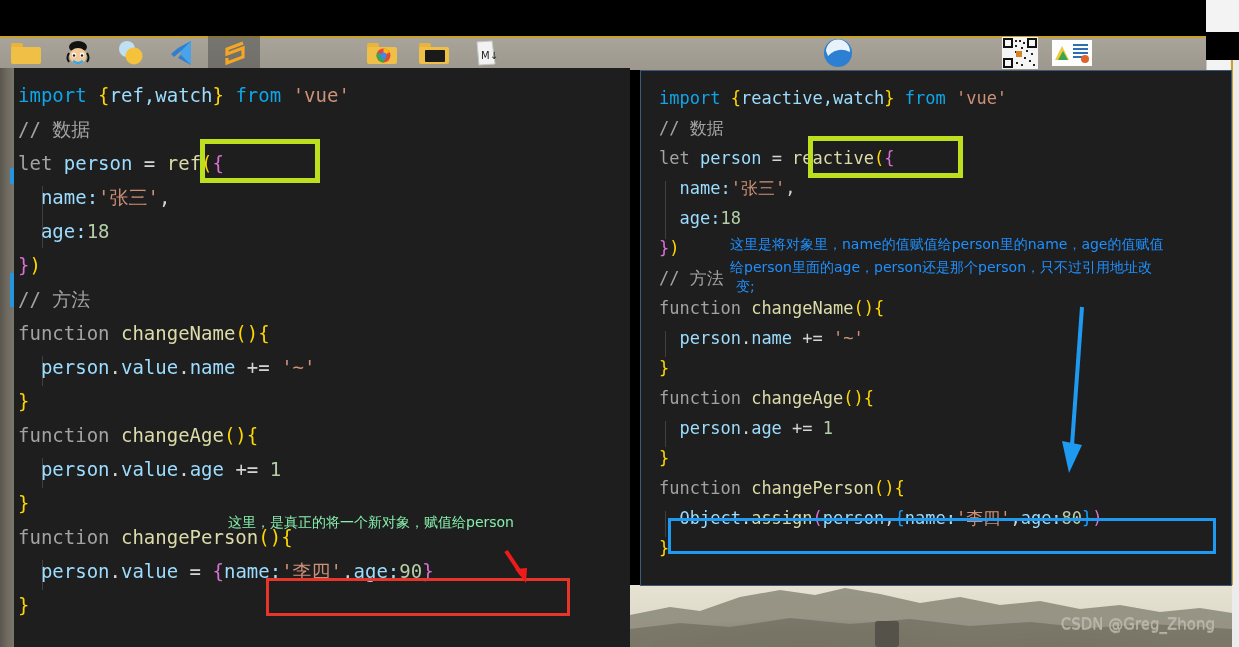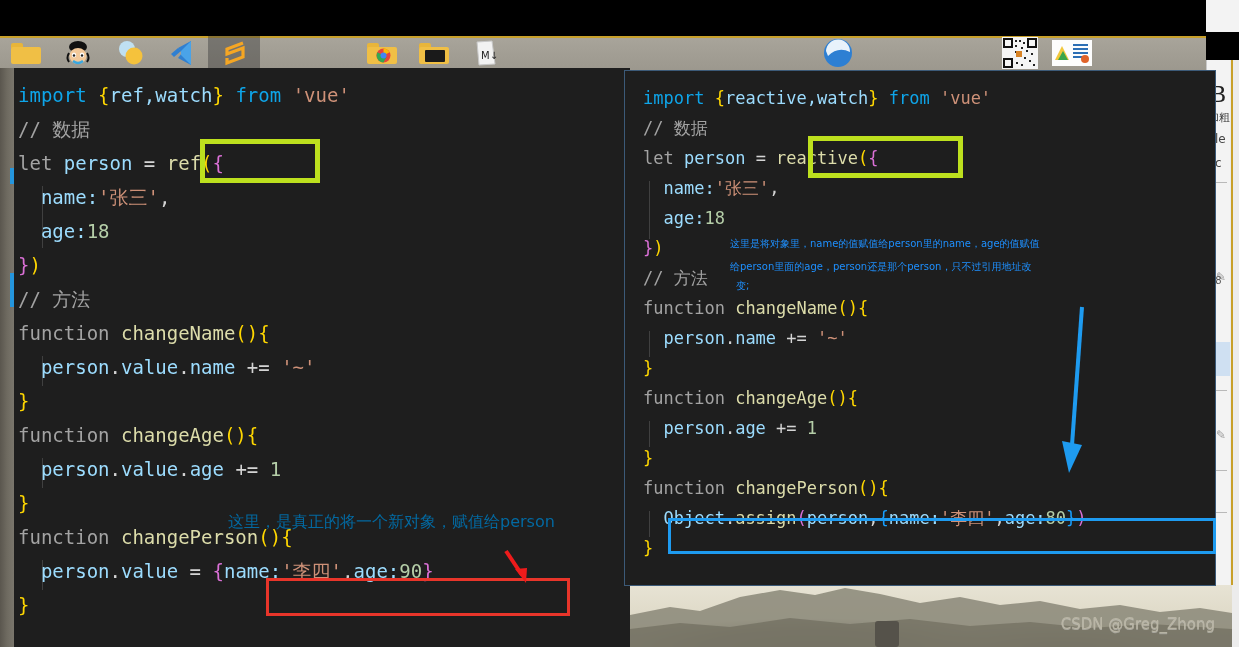--- a/index.html
+++ b/index.html
@@ -119,21 +119,21 @@
     position: absolute; left: 0; top: 0; width: 14px; height: 579px;
     background: linear-gradient(to right, #5a564e 0%, #6e6a60 50%, #7a766c 100%);
   }
   .left-gutter .cursor-mark {
     position: absolute; left: 10px; width: 4px; background: #2596dd;
   }
 
   
   .panel-right {
     position: absolute;
-    left: 624px; top: 70px; width: 592px; height: 516px;
+    left: 640px; top: 70px; width: 592px; height: 516px;
     background: #1e1e1e;
     border: 1px solid #3c5a78;
     overflow: hidden;
   }
 
   .code {
     position: absolute;
     font-family: "DejaVu Sans Mono", "Liberation Mono", monospace;
     white-space: pre;
     font-size: 19px;
@@ -177,22 +177,22 @@
     border: 3px solid #1e9bf0;
     pointer-events: none;
   }
 
   
   .anno {
     position: absolute;
     white-space: pre;
     font-family: "DejaVu Sans", "Liberation Sans", sans-serif;
   }
-  .anno-red { color: #0369a1; font-size: 16px; line-height: 20px; }
-  .anno-blue { color: #1e90ff; font-size: 10px; line-height: 24px; }
+  .anno-red { color: #86efac; font-size: 14px; line-height: 20px; }
+  .anno-blue { color: #1e90ff; font-size: 14px; line-height: 24px; }
 
   .watermark {
     position: absolute;
     right: 24px; bottom: 14px;
     color: #b9b5a5; font-size: 15px;
     font-family: "DejaVu Sans", "Liberation Sans", sans-serif;
     text-shadow: 0 1px 0 rgba(255,255,255,0.35);
   }
 
   svg { display: block; overflow: visible; }

